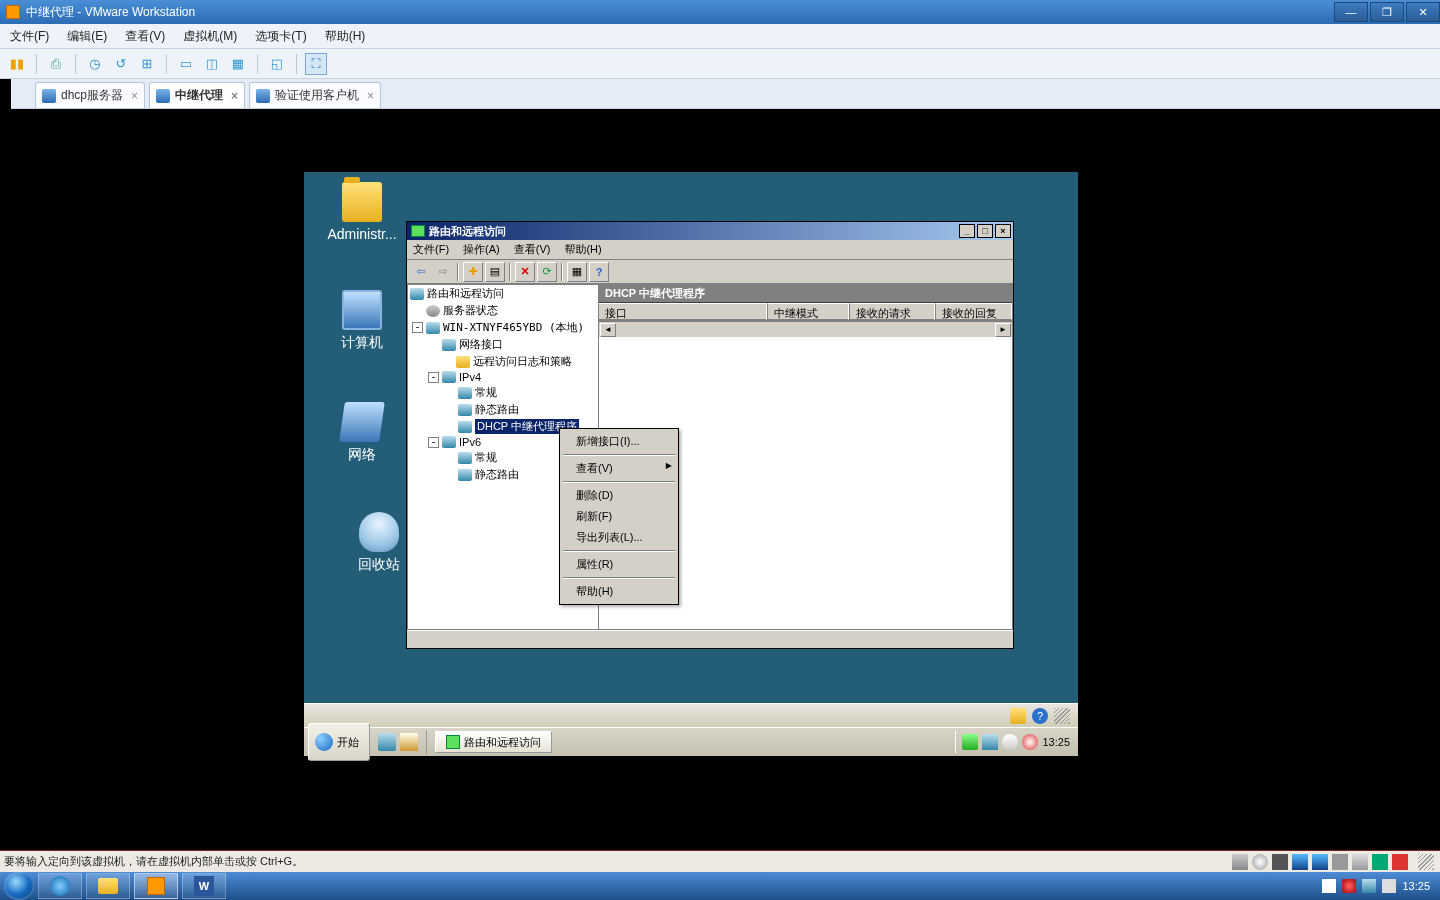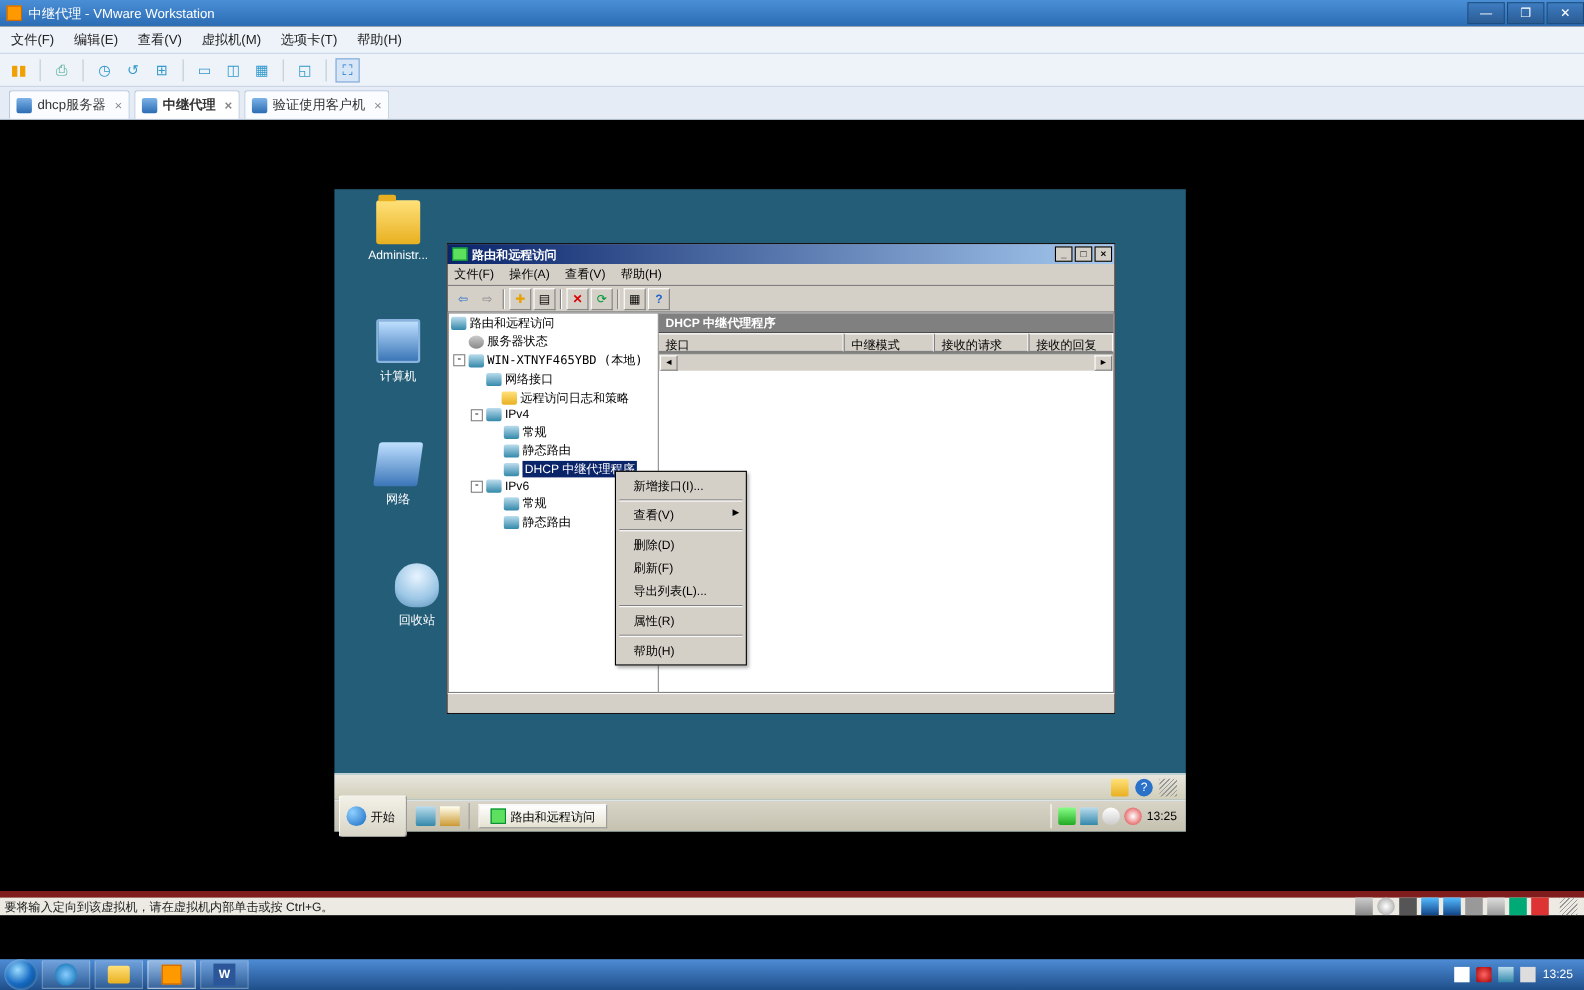--- a/index.html
+++ b/index.html
@@ -12,31 +12,31 @@
 .vmw-titlebar .winbtns span { width:34px; height:20px; background:linear-gradient(#3e7cc1,#2a5c94); border:1px solid #1b4a7a; color:#fff; text-align:center; font-size:11px; line-height:18px; margin-left:2px; cursor:default; }
 
 .vmw-menubar { position:absolute; top:24px; left:0; right:0; height:25px; background:#eef3fa; border-bottom:1px solid #c8d4e4; display:flex; align-items:center; padding-left:10px; font-size:12px; color:#222; }
 .vmw-menubar span { margin-right:18px; }
 
 .vmw-toolbar { position:absolute; top:49px; left:0; right:0; height:30px; background:#eef3fa; border-bottom:1px solid #c8d4e4; display:flex; align-items:center; padding-left:6px; gap:4px; }
 .tbtn { width:22px; height:22px; border:1px solid transparent; display:flex; align-items:center; justify-content:center; font-size:13px; }
 .tbtn.boxed { border:1px solid #7aa7d8; background:#d7e6f7; }
 .tsep { width:1px; height:20px; background:#bcc; margin:0 4px; }
 
-.vmw-tabs { position:absolute; top:79px; left:0; right:0; height:30px; background:#e6ecf5; border-bottom:1px solid #c5d2e3; display:flex; align-items:flex-end; padding-left:8px; }
+.vmw-tabs { position:absolute; top:79px; left:11px; right:0; height:30px; background:#e6ecf5; border-bottom:1px solid #c5d2e3; display:flex; align-items:flex-end; padding-left:24px; }
 .vmw-tab { height:26px; background:#fafcff; border:1px solid #b5c6dc; border-bottom:none; border-radius:3px 3px 0 0; display:flex; align-items:center; padding:0 6px; font-size:12px; margin-right:4px; color:#333; }
 .vmw-tab.active { background:#fff; font-weight:bold; }
 .vmw-tab .tico { width:14px; height:14px; background:linear-gradient(#7db3e8,#2b6cb3); margin-right:5px; border-radius:2px; }
 .vmw-tab .x { margin-left:8px; color:#888; font-size:12px; }
 
 .vmw-black { position:absolute; top:109px; left:0; right:0; height:741px; background:#000; }
 
 
 .guest { position:absolute; left:304px; top:172px; width:774px; height:584px; background:#245d78; }
-.gicon { position:absolute; width:72px; text-align:center; color:#fff; font-size:11px; }
+.gicon { position:absolute; width:72px; text-align:center; color:#fff; font-size:14px; }
 .gicon .ic { width:40px; height:40px; margin:0 auto 4px; }
 .ic-folder { background:linear-gradient(#ffe17a,#e8b020); border-radius:3px; position:relative; }
 .ic-folder::before { content:""; position:absolute; top:-5px; left:2px; width:16px; height:6px; background:#e8b020; border-radius:2px 2px 0 0; }
 .ic-pc { background:linear-gradient(#bfe0ff,#3b76b8); border-radius:3px; border:2px solid #89b4df; }
 .ic-net { background:linear-gradient(#bfe0ff,#3b76b8); border-radius:3px; transform:skewX(-8deg); }
 .ic-bin { background:radial-gradient(circle at 50% 30%,#e8f4ff 0%,#9cc7e6 60%,#5a8fb8 100%); border-radius:50% 50% 40% 40%; }
 
 
 .rras { position:absolute; left:406px; top:221px; width:608px; height:428px; background:#d4d0c8; border:1px solid #000; box-shadow:1px 1px 0 #808080 inset, -1px -1px 0 #fff inset; }
 .rras-title { height:18px; background:linear-gradient(90deg,#0a246a,#a6caf0); color:#fff; font-size:11px; display:flex; align-items:center; padding-left:4px; font-weight:bold; }
@@ -85,21 +85,21 @@
 .start { display:flex; align-items:center; padding:2px 10px 2px 6px; height:38px; background:linear-gradient(#f3f1e7,#d8d5c8); border:1px solid #fff; border-right-color:#999; border-bottom-color:#999; margin-left:4px; border-radius:3px;}
 .start .orb{width:18px;height:18px;border-radius:50%;background:radial-gradient(circle at 30% 30%,#8fd0ff,#1669c1);margin-right:4px;}
 .qlaunch{display:flex;gap:4px;margin-left:8px;padding-right:8px;border-right:1px solid #999;height:24px;align-items:center;}
 .qlaunch span{width:18px;height:18px;}
 .tasks{display:flex;margin-left:8px;}
 .taskbtn{height:22px;background:linear-gradient(#fff,#e5e2d3);border:1px solid #999;border-top-color:#fff;border-left-color:#fff;padding:2px 10px;display:flex;align-items:center;gap:4px;}
 .sys-tray{margin-left:auto;display:flex;align-items:center;gap:4px;padding-right:8px;height:22px;border-left:1px solid #fff;padding-left:6px;}
 .sclock{font-size:11px;}
 
 
-.vmw-status { position:absolute; left:0; right:0; top:810px; height:22px; background:#eceae2; border-top:6px solid #7f1d1d; display:flex; align-items:center; font-size:11px; padding-left:4px; color:#222;}
+.vmw-status { position:absolute; left:0; right:0; top:850px; height:22px; background:#eceae2; border-top:1px solid #7f1d1d; display:flex; align-items:center; font-size:11px; padding-left:4px; color:#222;}
 .vmw-status .devs { margin-left:auto; display:flex; gap:4px; padding-right:6px; }
 .devs span{width:16px;height:16px;}
 
 
 .host-tb { position:absolute; left:0; right:0; top:872px; height:28px; background:linear-gradient(#4e8cd6,#1f4f8a); display:flex; align-items:center; }
 .host-tb .orb{width:30px;height:28px;background:radial-gradient(circle at 40% 35%,#9adcff 0%,#1669c1 50%,#003a6d 100%);border-radius:50%;margin-left:4px;box-shadow:0 0 3px rgba(255,255,255,.6) inset;}
 .host-tb .hbtn{width:44px;height:26px;margin-left:4px;border:1px solid rgba(255,255,255,.25);background:linear-gradient(rgba(255,255,255,.2),rgba(255,255,255,.05));display:flex;align-items:center;justify-content:center;}
 .host-tb .htray{margin-left:auto;display:flex;align-items:center;gap:6px;padding-right:10px;color:#fff;font-size:11px;}
 .htray span.hico{width:14px;height:14px;}
 </style>

